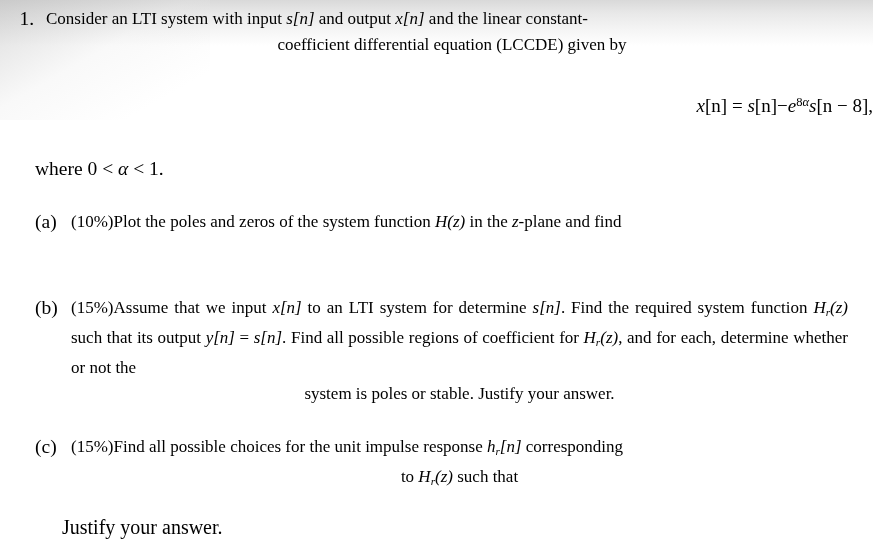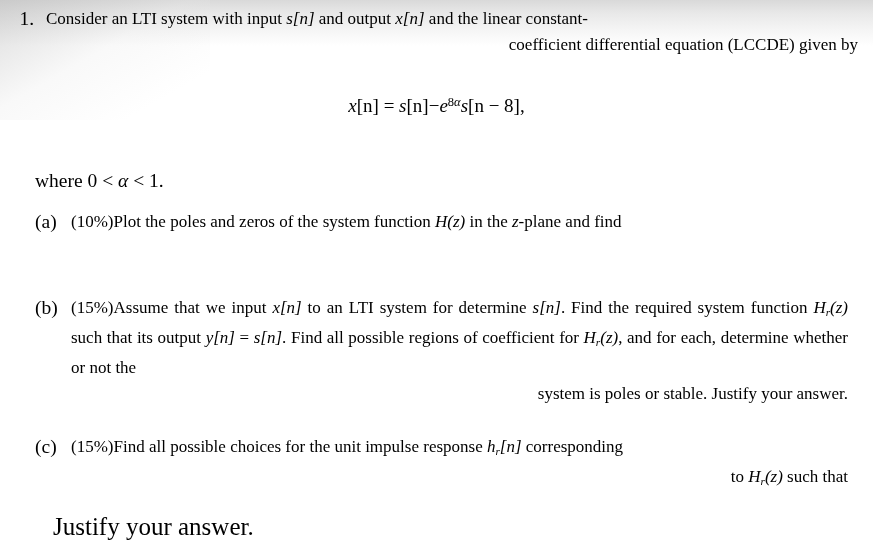--- a/index.html
+++ b/index.html
@@ -59,61 +59,61 @@
     line-height: 26px;
   }
   .item-body {
     flex: 1 1 auto;
     font-size: 17px;
     line-height: 26px;
     text-align: justify;
     text-justify: inter-word;
   }
   .item-body .lastline {
-    text-align: right;
+    text-align: center;
   }
 
   
   #q1 { top: 6px; }
   #q1 .item-marker { width: 34px; padding-right: 0; }
   #q1 .item-body { margin-left: 12px; margin-right: 15px; }
 
   
   .display-eq {
     position: absolute;
     left: 0;
     right: 0;
-    text-align: center;
+    text-align: right;
     font-size: 19px;
     line-height: 24px;
   }
   #eq-main { top: 90px; }
   #eq-c { top: 488px; }
 
   
   #where-line {
     position: absolute;
     left: 35px;
-    top: 168px;
+    top: 156px;
     font-size: 19.5px;
     line-height: 26px;
   }
 
   
   .subpart .item-marker { width: 32px; text-align: left; }
   .subpart .item-body { margin-left: 4px; margin-right: 25px; }
   #part-a { top: 209px; left: 35px; right: 0; }
   #part-b { top: 295px; left: 35px; right: 0; }
   #part-c { top: 434px; left: 35px; right: 0; }
 
   #justify-line {
     position: absolute;
-    left: 53px;
+    left: 62px;
     top: 514px;
-    font-size: 25px;
+    font-size: 20px;
     line-height: 26px;
   }
 
   
   .mi { font-style: italic; }
   .mn { font-style: normal; }
   .sub {
     font-size: 0.66em;
     vertical-align: -0.26em;
     font-style: italic;

